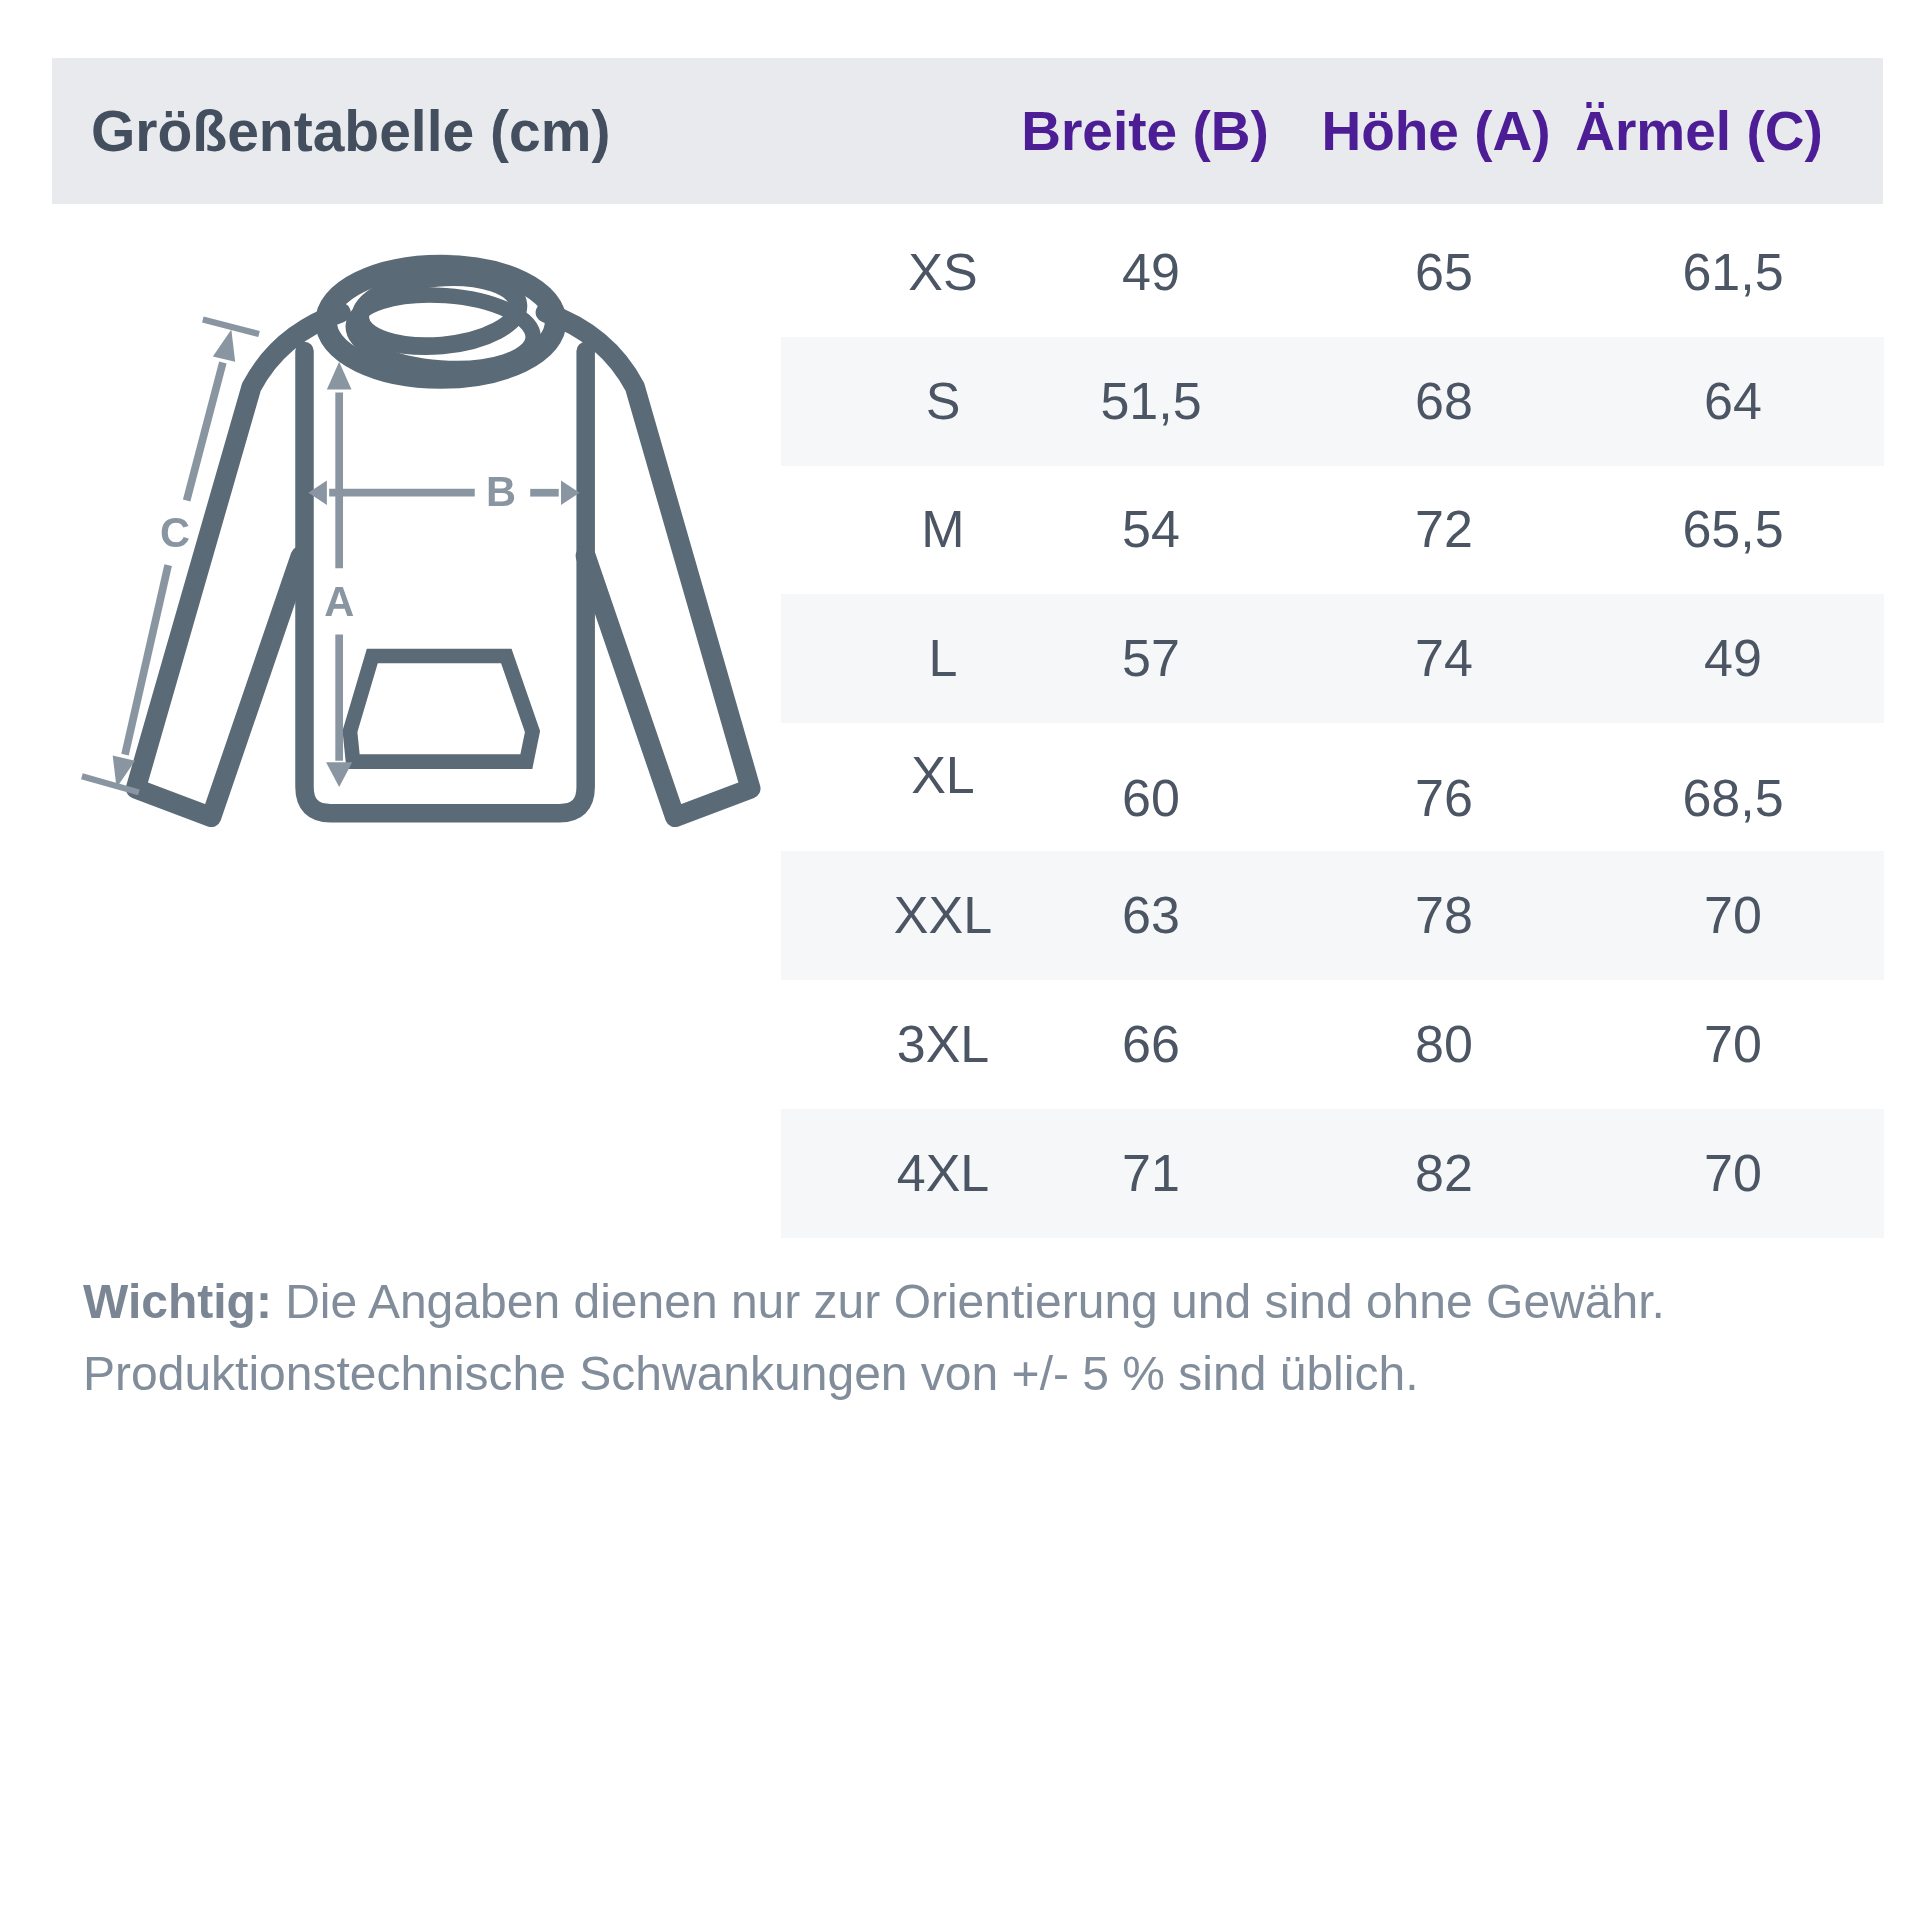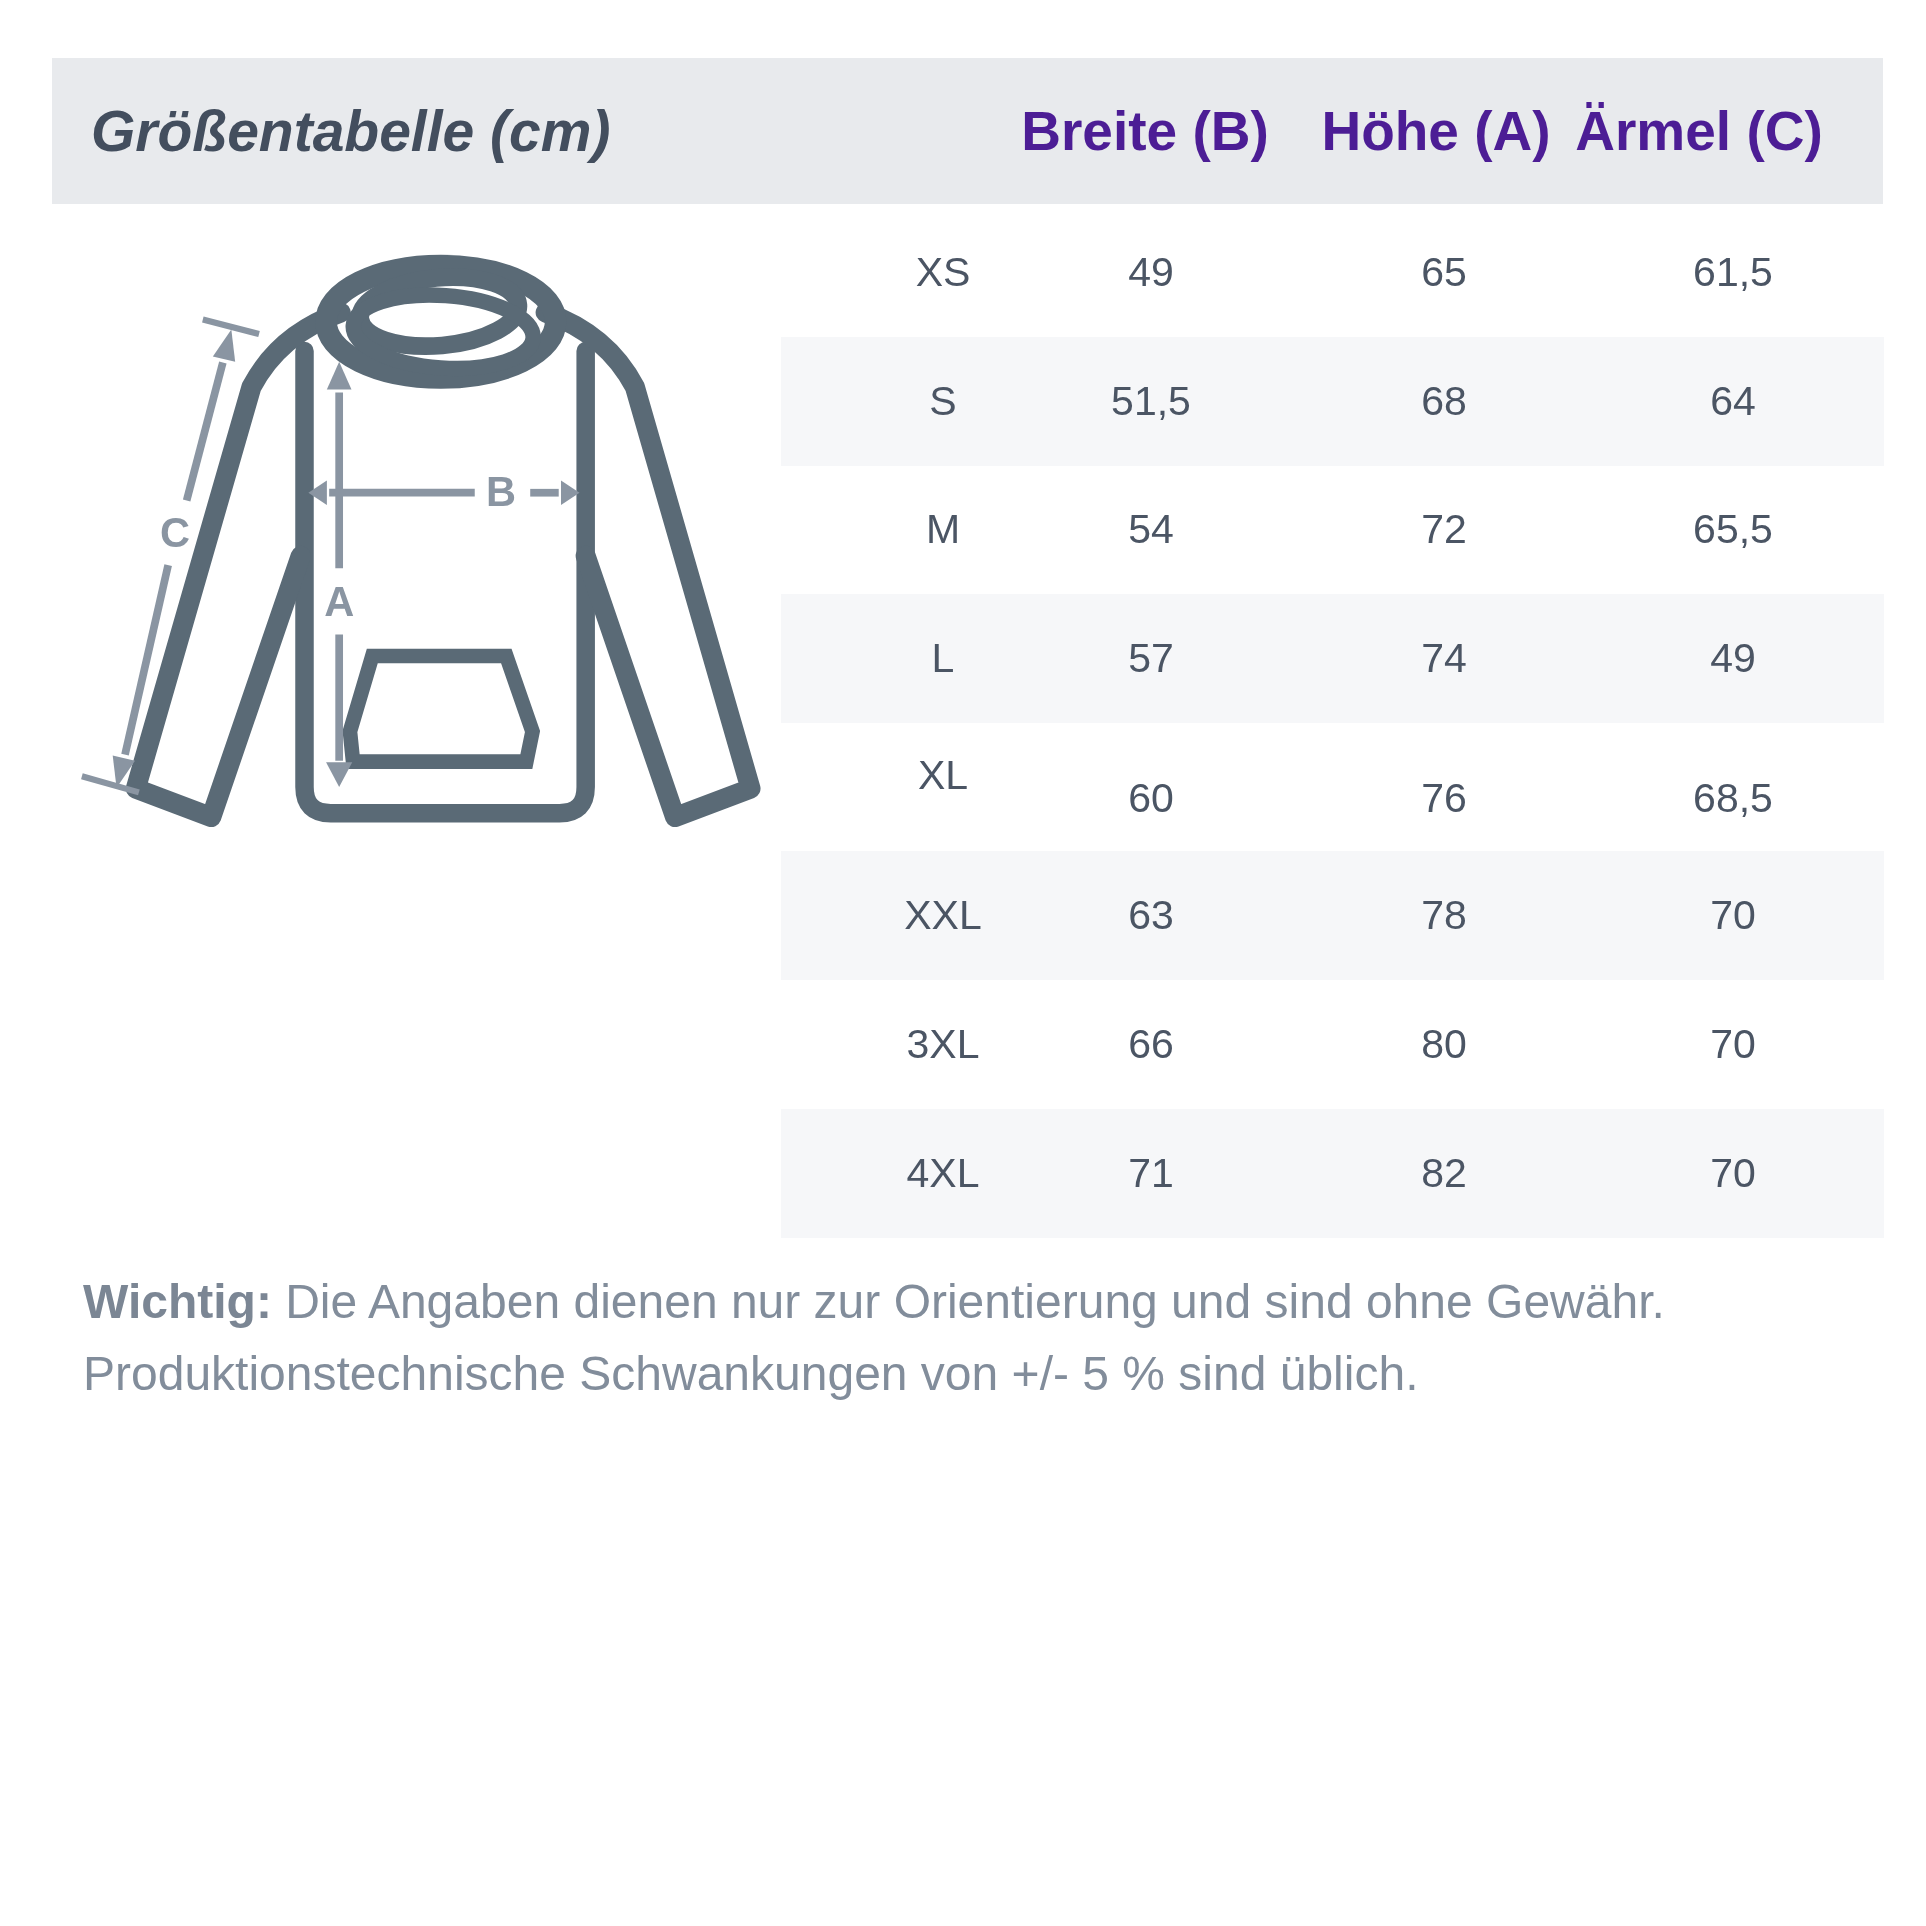--- a/index.html
+++ b/index.html
@@ -10,37 +10,37 @@
     font-family:"Liberation Sans",sans-serif;
     overflow:hidden;
   }
   
   .thead{
     position:absolute;left:52px;top:58px;width:1831px;height:146px;
     background:#e8eaed;
   }
   .thead .title{
     position:absolute;left:39px;top:0;height:172px;line-height:146px;
-    font-size:57px;font-weight:bold;color:#434e5e;white-space:nowrap;font-style:italic;
+    font-size:57px;font-weight:bold;color:#434e5e;white-space:nowrap;
   }
   .hcol{
     position:absolute;top:0;height:146px;line-height:146px;width:308px;
     text-align:center;font-size:55px;font-weight:bold;color:#4c1d95;white-space:nowrap;
   }
   .hcol.hc1{left:939px;}
   .hcol.hc2{left:1230px;}
   .hcol.hc3{left:1493px;}
   
   .row{
     position:absolute;left:781px;width:1103px;height:129px;
   }
   .row.alt{background:#f6f7f9;}
   .cell{
     position:absolute;top:0;height:129px;line-height:129px;
-    text-align:center;font-size:41px;color:#4b5564;white-space:nowrap;
+    text-align:center;font-size:52px;color:#4b5564;white-space:nowrap;
   }
   .cell.size{left:0;width:324px;}
   .cell.cb{left:216px;width:308px;text-align:center;}
   .cell.ch{left:509px;width:308px;}
   .cell.ca{left:798px;width:308px;}
   .row.stagger .cell.size{top:-12.3px;}
   .row.stagger .cell.cb,.row.stagger .cell.ch,.row.stagger .cell.ca{top:10.8px;}
   
   #diagram{position:absolute;left:54px;top:200px;width:709px;height:701px;}
   #diagram text{

